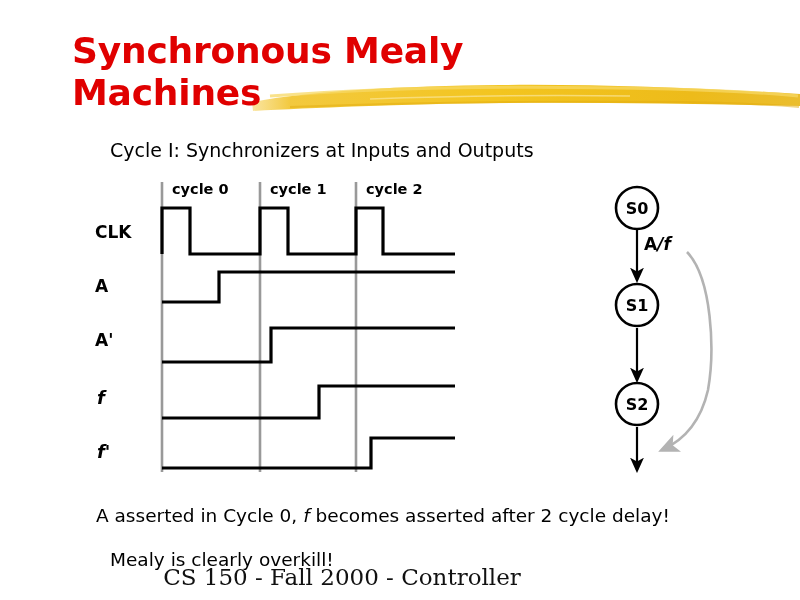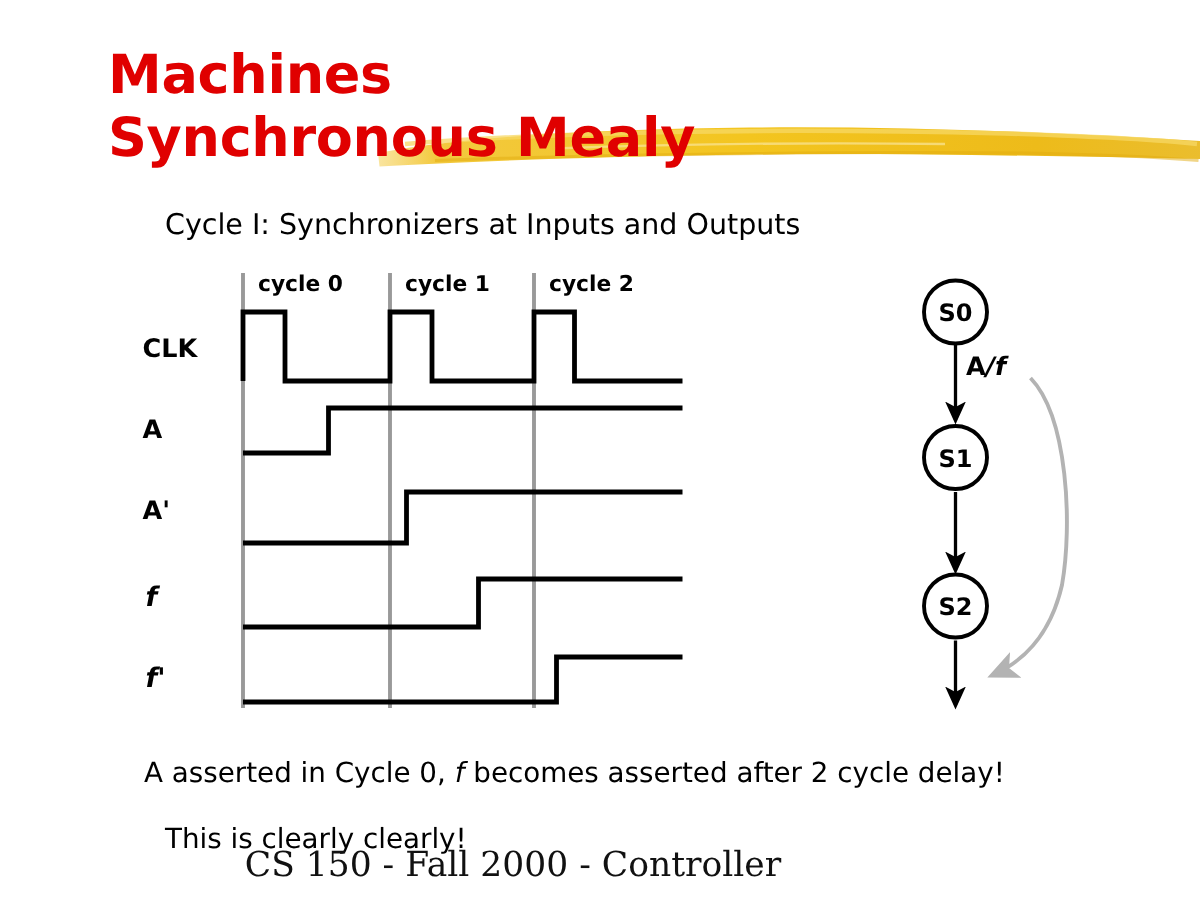--- a/index.html
+++ b/index.html
@@ -109,22 +109,22 @@
   .sig-label-i { font-family: "DejaVu Sans", sans-serif; font-size: 18px; font-weight: bold; font-style: italic; fill:#000; }
   .node-circle { fill: #ffffff; stroke: #000000; stroke-width: 2.6; }
   .node-text { font-family: "DejaVu Sans", sans-serif; font-size: 16px; font-weight: bold; fill:#000; text-anchor: middle; }
   .arrow-line { stroke: #000000; stroke-width: 2.2; fill: none; }
   .gray-curve { stroke: #b3b3b3; stroke-width: 2.6; fill: none; }
 </style>
 </head>
 <body>
 
 <div id="title">
+  <div>Synchronous Mealy</div>
   <div>Machines</div>
-  <div>Synchronous Mealy</div>
 </div>
 
 <svg id="brush" viewBox="0 0 552 46">
   <defs>
     <linearGradient id="brushGrad" x1="0" y1="0" x2="1" y2="0">
       <stop offset="0" stop-color="#f5cf52" stop-opacity="0.55"></stop>
       <stop offset="0.07" stop-color="#f2c634" stop-opacity="0.95"></stop>
       <stop offset="0.45" stop-color="#f3c51f" stop-opacity="1"></stop>
       <stop offset="0.80" stop-color="#edbb1a" stop-opacity="1"></stop>
       <stop offset="1" stop-color="#e8b617" stop-opacity="0.9"></stop>
@@ -198,15 +198,15 @@
     <text class="node-text" x="47" y="230">S2</text>
   </g>
 
   <text x="54" y="70" font-family="DejaVu Sans, sans-serif" font-size="17" font-weight="bold" fill="#000">
     <tspan>A</tspan><tspan font-style="italic">/f</tspan>
   </text>
 </svg>
 
 <div id="note-1"><span>A asserted in Cycle 0, </span><span class="ital">f</span><span> becomes asserted after 2 cycle delay!</span></div>
 
-<div id="note-2">This is clearly clearly!</div>
+<div id="note-2">Mealy is clearly overkill!</div>
 
 <div id="footer">CS 150 - Fall 2000 - Controller</div>
 
 </body></html>

